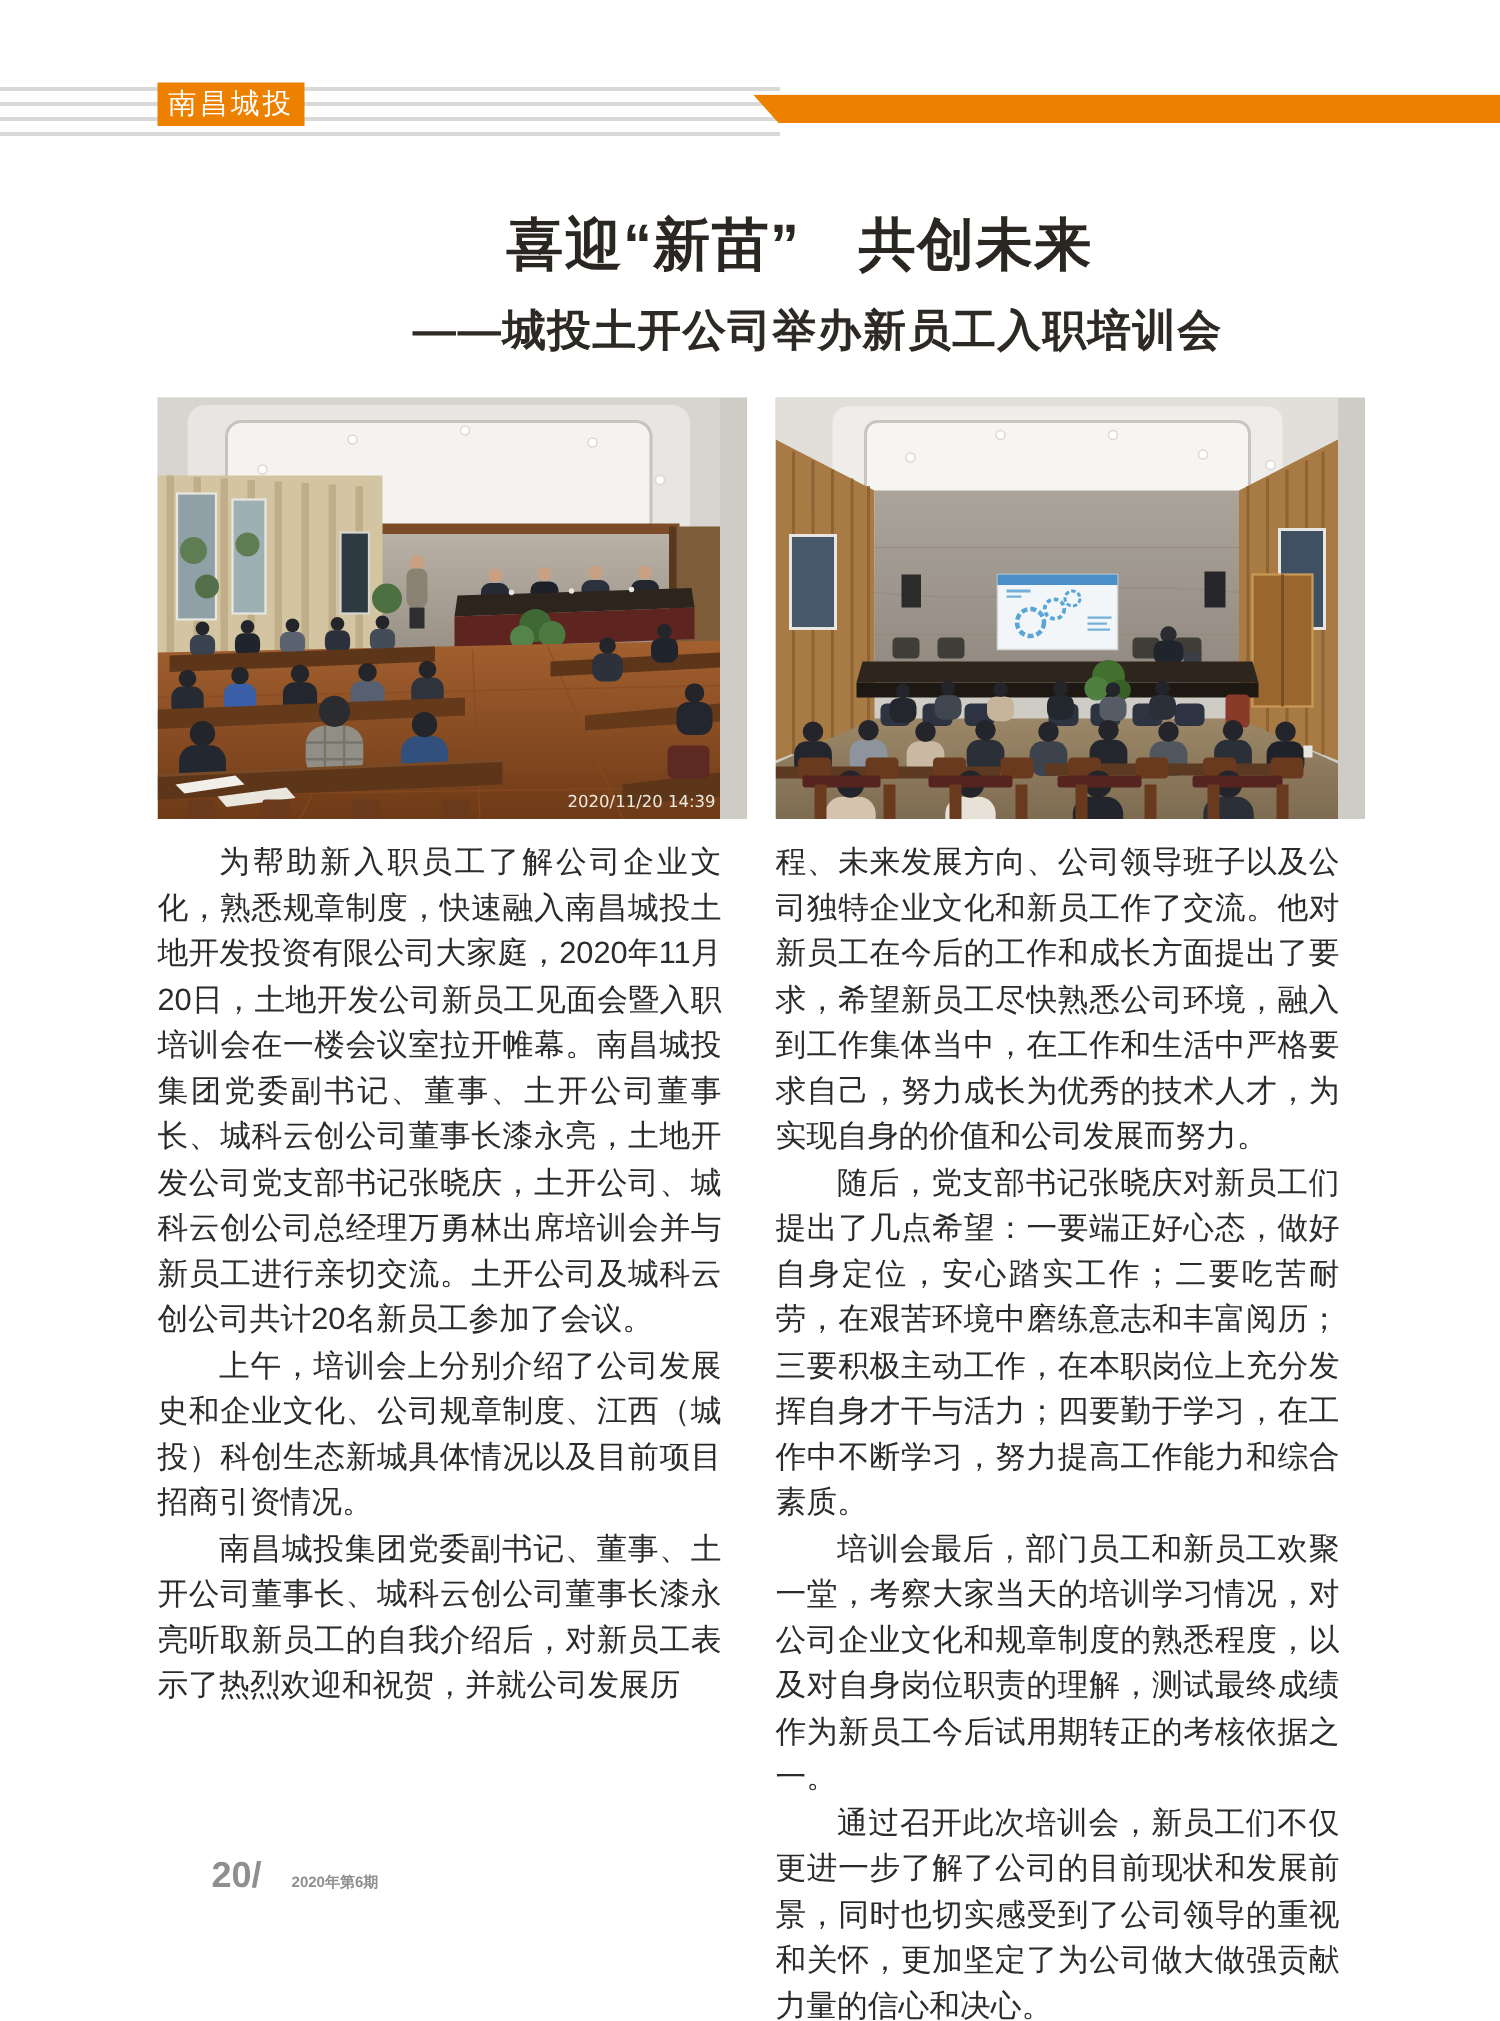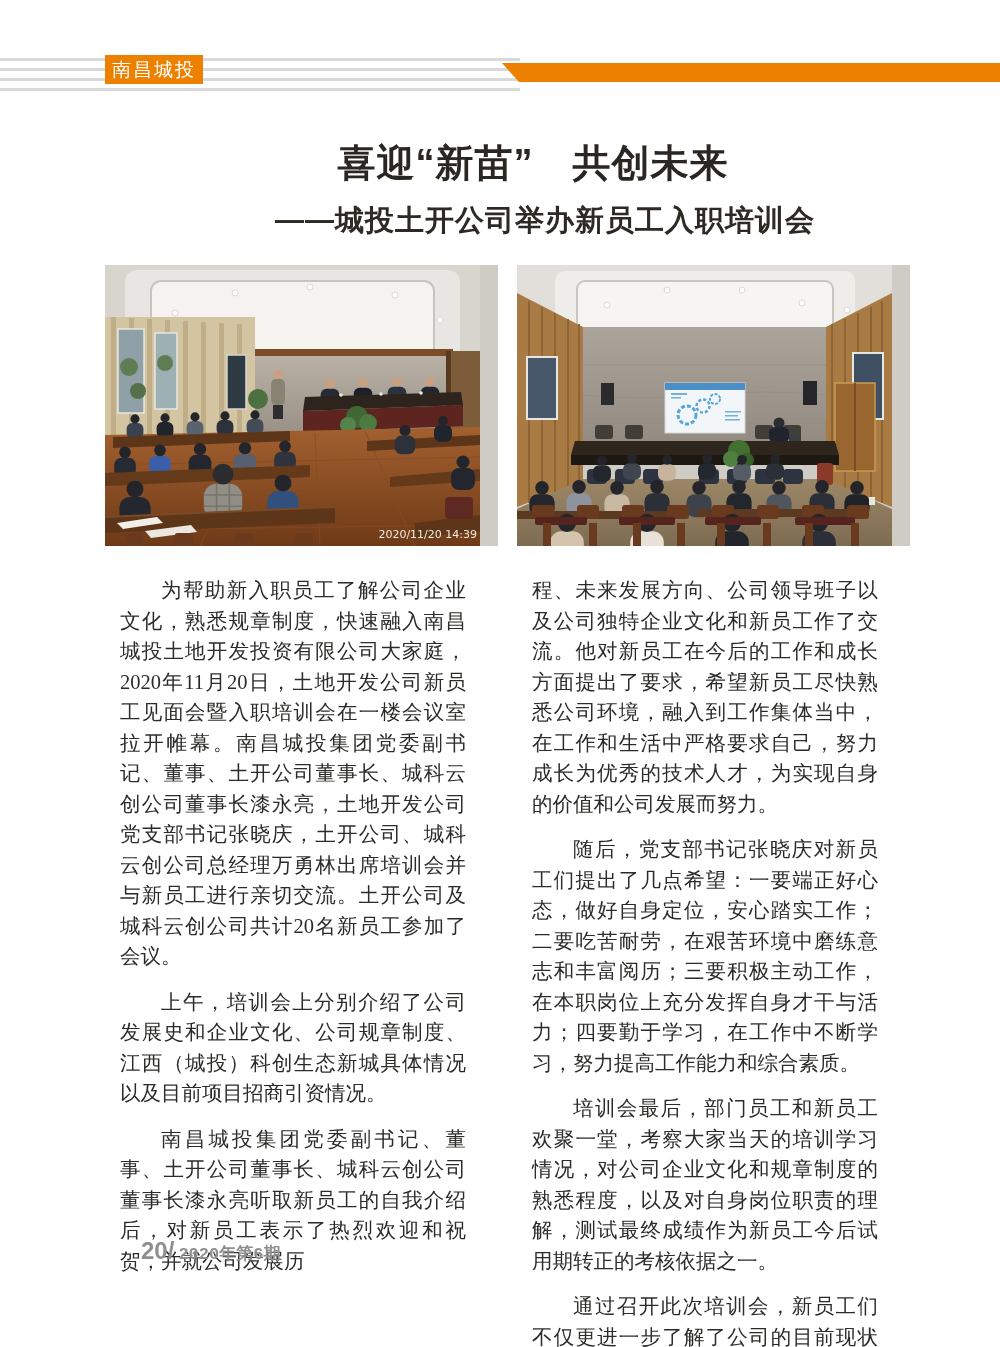--- a/index.html
+++ b/index.html
@@ -37,31 +37,31 @@
   
   .photo{position:absolute;top:265px;width:393px;height:281px;overflow:hidden;background:#cfccc6;}
   .photo-left{left:105px;}
   .photo-right{left:517px;}
   .photo svg{display:block;}
   
   .col{position:absolute;top:560px;width:376px;color:#2c2b29;}
   .col-left{left:105px;}
   .col-right{left:517px;}
   .col p{
-    margin:15px;font-size:20.5px;line-height:30.5px;text-align:justify;text-indent:2em;
-    font-family:Liberation Serif, serif;
+    margin:0;font-size:20.5px;line-height:30.5px;text-align:justify;text-indent:2em;
+    font-family:Liberation Sans, sans-serif;
   }
   .col p.cont{text-indent:0;}
   
   .footer{
     position:absolute;left:107px;top:1237px;color:#8d8f91;
     font-family:"Liberation Sans","DejaVu Sans",sans-serif;font-weight:bold;
   }
   .footer .pgnum{font-size:24px;vertical-align:baseline;padding-left:34px;}
-  .footer .issue{font-size:17px;vertical-align:baseline;margin-left:4px;font-family:Liberation Mono, monospace;}
+  .footer .issue{font-size:10px;vertical-align:baseline;margin-left:20px;}
 </style>
 </head>
 <body>
 
 <div class="page">
 
   <div class="hdr-stripes"></div>
   <div class="hdr-badge">南昌城投</div>
   <div class="hdr-bar"></div>
 

